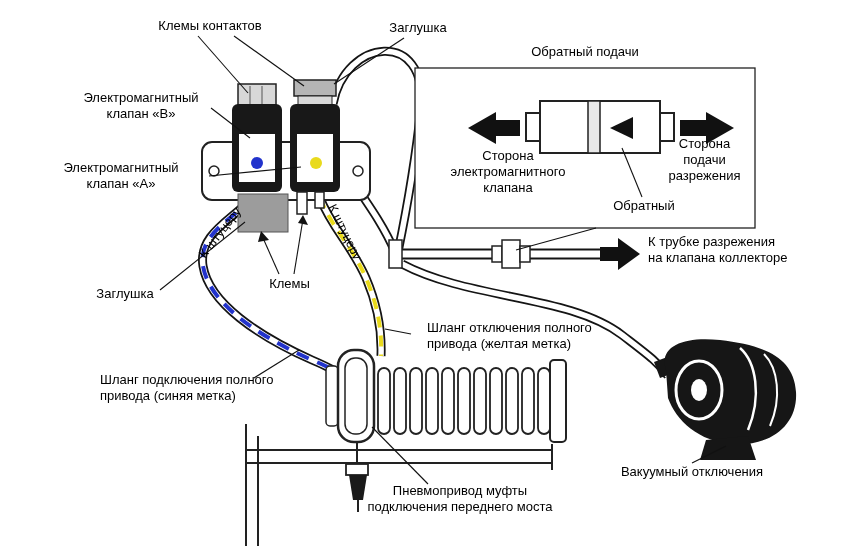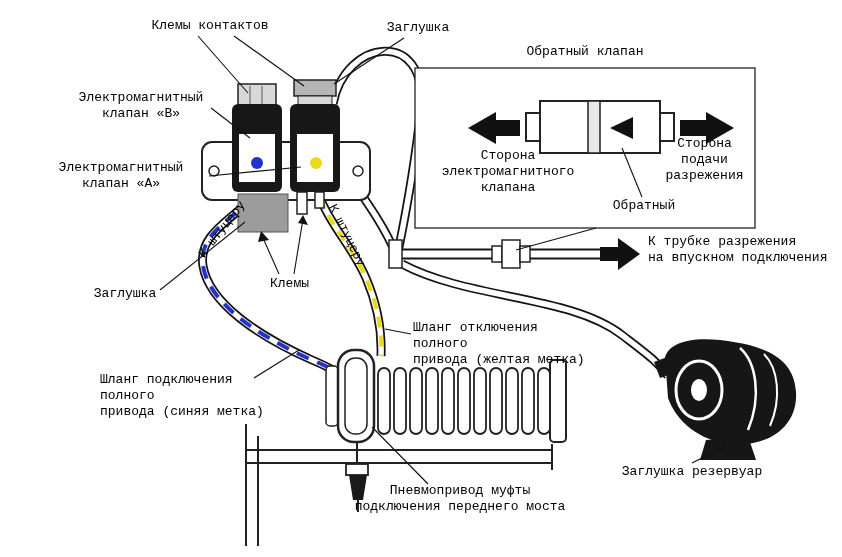--- a/index.html
+++ b/index.html
@@ -1,17 +1,17 @@
 <!DOCTYPE html>
 <html><head>
 <meta charset="utf-8">
 <style>
   html,body{margin:0;padding:0;background:#fff;}
   .stage{position:relative;width:842px;height:557px;background:#fff;overflow:hidden;
-         font-family:Liberation Mono, monospace;border-radius:24px;}
+         font-family:Liberation Sans, sans-serif;border-radius:24px;}
   .stage svg{position:absolute;left:0;top:0;}
   .label{position:absolute;font-size:13px;line-height:1.22;color:#000;white-space:pre-line;}
   .center{text-align:center;}
   .rot{transform-origin:left top;font-size:12.5px;white-space:nowrap;}
 </style>
 </head>
 <body>
 
 <div class="stage">
 
@@ -142,39 +142,39 @@
       <path d="M692,463 L726,446"></path>
     </g>
     <g fill="#111">
       <polygon points="261,231 269,240 258,242"></polygon>
       <polygon points="303,215 308,225 298,223"></polygon>
     </g>
   </svg>
 
   <div class="label center" style="left:145px;top:18px;width:130px">Клемы контактов</div>
   <div class="label center" style="left:378px;top:20px;width:80px">Заглушка</div>
-  <div class="label center" style="left:515px;top:44px;width:140px">Обратный клапан</div>
+  <div class="label center" style="left:515px;top:44px;width:140px">Обратный подачи</div>
   <div class="label center" style="left:72px;top:90px;width:138px">Электромагнитный
 клапан «В»</div>
   <div class="label center" style="left:35px;top:160px;width:172px">Электромагнитный
 клапан «А»</div>
   <div class="label center" style="left:438px;top:148px;width:140px">Сторона
 электромагнитного
 клапана</div>
   <div class="label center" style="left:652px;top:136px;width:105px">Сторона
 подачи
 разрежения</div>
   <div class="label center" style="left:608px;top:198px;width:72px">Обратный</div>
   <div class="label rot" style="left:196px;top:252px;transform:rotate(-52deg)">К штуцеру</div>
   <div class="label rot" style="left:338px;top:202px;transform:rotate(64deg)">К штуцеру</div>
   <div class="label center" style="left:252px;top:276px;width:75px">Клемы</div>
   <div class="label center" style="left:85px;top:286px;width:80px">Заглушка</div>
   <div class="label" style="left:648px;top:234px;width:190px">К трубке разрежения
-на впускном подключения</div>
-  <div class="label" style="left:413px;top:320px;width:185px">Шланг отключения полного
+на клапана коллекторе</div>
+  <div class="label" style="left:427px;top:320px;width:185px">Шланг отключения полного
 привода (желтая метка)</div>
   <div class="label center" style="left:350px;top:483px;width:220px">Пневмопривод муфты
 подключения переднего моста</div>
   <div class="label" style="left:100px;top:372px;width:195px">Шланг подключения полного
 привода (синяя метка)</div>
-  <div class="label center" style="left:612px;top:464px;width:160px">Заглушка резервуар</div>
+  <div class="label center" style="left:612px;top:464px;width:160px">Вакуумный отключения</div>
 
 </div>
 
 </body></html>

